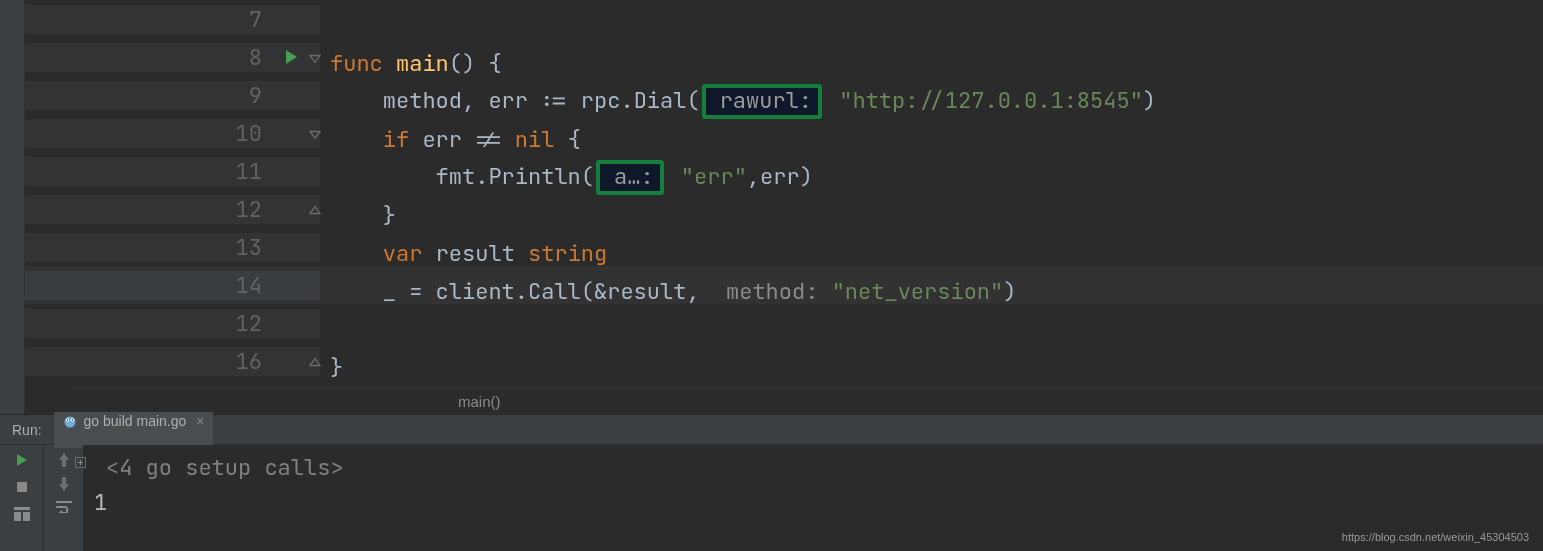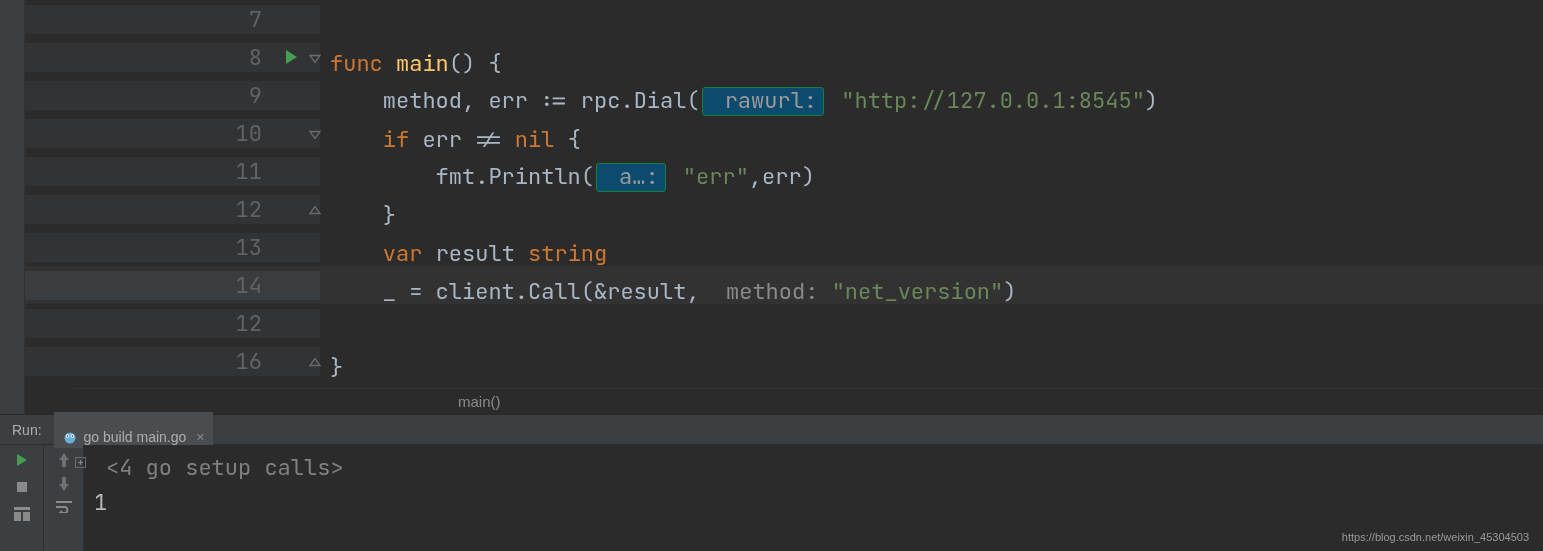--- a/index.html
+++ b/index.html
@@ -21,28 +21,28 @@
   .fold { position: absolute; right: -1px; top: 50%; transform: translateY(-50%); z-index: 2; color: #6b6b6b; }
   .code { color: #a9b7c6; padding-left: 10px; position: relative; margin-top: 12px; }
   .breadcrumb { display:flex; align-items:center; height: 26px; padding-left: 385px; color: #8a8a8a; font-family: "Segoe UI", Arial, sans-serif; font-size: 15px; background:#2b2b2b; border-top:1px solid #323232;margin-left:48px;}
   
   .kw { color: #cc7832; }
   .str { color: #6a8759; }
   .ident { color: #a9b7c6; }
   .fnname { color: #ffc66d; }
   .type { color: #cc7832; }
   .label { color: #8a8a8a; }
-  .labelbox { background: #0c4a6e; border:1px solid #15803d; border-radius:3px; padding:0 6px 1px 22px; margin:0 4px 0 2px; color:#9a9a9a; display:inline-block; line-height:26px; }
+  .labelbox { background: #0f172a; border:4px solid #15803d; border-radius:3px; padding:0 6px 1px 14px; margin:0 4px 0 2px; color:#9a9a9a; display:inline-block; line-height:26px; }
   .play { color: #499C54; }
 
   
   .run-panel { background: #3c3f41; border-top: 1px solid #282828; display: flex; flex-direction: column; }
   .run-header { display: flex; align-items: center; height: 30px; border-bottom: 1px solid #2e2e2e; }
   .run-label { color: #adadad; font-size: 14px; padding: 0 12px; }
-  .run-tab { display: flex; align-items: flex-start; height: 100%; padding: 17px 8px; border-bottom: 2px solid transparent; color: #adadad; font-size: 14px; gap: 6px; }
+  .run-tab { display: flex; align-items: flex-end; height: 100%; padding: 17px 8px; border-bottom: 2px solid transparent; color: #adadad; font-size: 14px; gap: 6px; }
   .run-tab.active { background: #4a4d4f; }
   .close-x { color: #8a8a8a; margin-left: 4px; font-size: 14px; }
   .gopher { width: 16px; height: 16px; }
 
   .run-body { display: flex; height: 106px; }
   .run-tools1 { width: 44px; border-right: 1px solid #2e2e2e; display: flex; flex-direction: column; align-items: center; padding-top: 8px; gap: 14px; }
   .run-tools2 { width: 40px; border-right: 1px solid #2e2e2e; display: flex; flex-direction: column; align-items: center; padding-top: 8px; gap: 10px; }
   .tool-icon { color: #9a9a9a; font-size: 16px; line-height: 1; }
   .tool-icon.play { color: #499C54; font-size: 15px; }
   .tool-icon.stop { color: #8a8a8a; font-size: 14px; }

